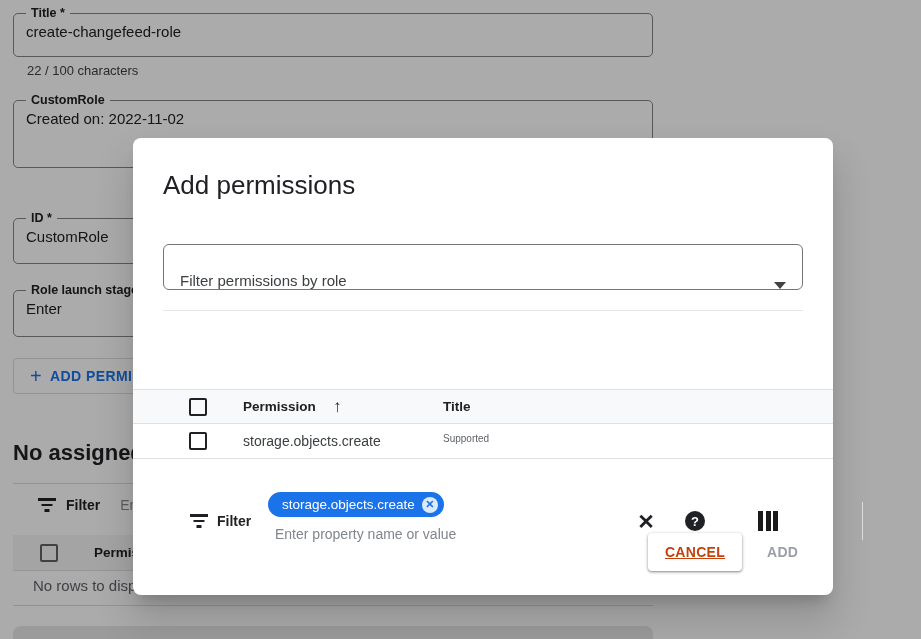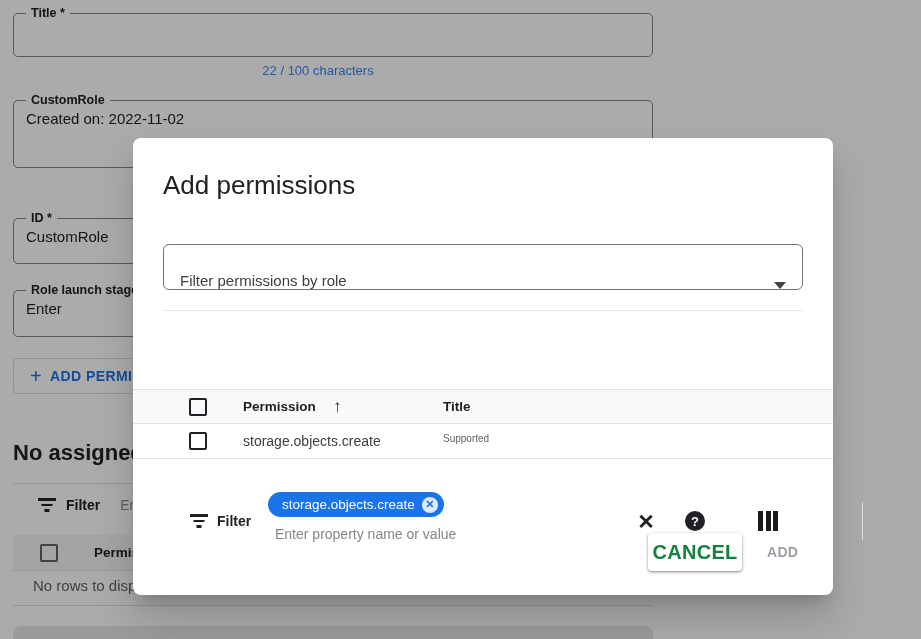--- a/index.html
+++ b/index.html
@@ -5,21 +5,21 @@
   * { margin: 0; padding: 0; box-sizing: border-box; }
   html,body { width: 921px; height: 639px; }
   body { font-family: "Liberation Sans", sans-serif; background: #fff; }
   .page { position: relative; width: 921px; height: 639px; overflow: hidden; background: #fff; }
 
   
   .bg-form { position: absolute; inset: 0; }
   .ofield { position: absolute; left: 13px; width: 640px; border: 1px solid #80868b; border-radius: 5px; background: #fff; }
   .ofield .flabel { position: absolute; top: -8px; left: 12px; background: #fff; padding: 0 5px; font-size: 12.5px; font-weight: 700; color: #202124; line-height: 15px; }
   .ofield .fvalue { position: absolute; left: 12px; top: 9px; font-size: 15px; color: #202124; }
-  .char-counter { position: absolute; left: 4px; top: 63px; width: 628px; text-align: center; font-size: 13px; color: #3b82f6; }
+  .char-counter { position: absolute; left: 27px; top: 63px; width: 628px; text-align: left; font-size: 13px; color: #404040; }
   .add-perm-btn { position: absolute; left: 13px; top: 358px; height: 36px; padding: 0 16px; background: #fff; border: 1px solid #dadce0; border-radius: 4px; display: flex; align-items: center; gap: 8px; color: #1a73e8; font-size: 14px; font-weight: 700; letter-spacing: 0.4px; white-space: nowrap; }
   .plus-icon { font-size: 20px; font-weight: 400; line-height: 20px; }
   .bg-heading { position: absolute; left: 13px; top: 440px; font-size: 22px; font-weight: 700; color: #202124; white-space: nowrap; }
   .divider { position: absolute; left: 13px; width: 640px; height: 1px; background: #dcdcdc; }
   .filter-row { position: absolute; left: 38px; top: 497px; display: flex; align-items: center; gap: 10px; white-space: nowrap; }
   .filter-label { font-size: 14px; font-weight: 700; color: #202124; }
   .filter-ph { font-size: 14px; color: #8a8a8a; margin-left: 10px; }
   .bg-table-header { position: absolute; left: 13px; top: 535px; width: 640px; height: 36px; background: #f5f5f5; border-bottom: 1px solid #e0e0e0; }
   .bg-table-header .cb { position: absolute; left: 27px; top: 9px; }
   .bg-table-header .hcol { position: absolute; left: 81px; top: 10px; font-size: 13.5px; font-weight: 700; color: #202124; }
@@ -68,32 +68,33 @@
   .m-thead { position: relative; height: 35px; background: #f8f9fa; border-top: 1px solid #e0e0e0; border-bottom: 1px solid #e0e0e0; }
   .m-trow { position: relative; height: 35px; border-bottom: 1px solid #e0e0e0; background: #fff; }
   .m-table .cb { position: absolute; left: 56px; top: 8px; }
   .col-perm { position: absolute; left: 110px; top: 9px; }
   .col-status { position: absolute; left: 310px; top: 9px; }
   .th-text { font-size: 13.5px; font-weight: 700; color: #202124; }
   .sort-arrow { position: absolute; left: 200px; top: 7px; font-size: 17px; font-weight: 700; color: #202124; }
   .td-perm { font-size: 14px; color: #3c4043; }
   .td-status { font-size: 10px; color: #5f6368; }
 
-  .cancel-btn { position: absolute; left: 515px; top: 395px; width: 94px; height: 38px; background: #fff; border: none; border-radius: 4px; box-shadow: 0 1px 2px rgba(0,0,0,.3), 0 1px 3px 1px rgba(0,0,0,.15); font-family: "Liberation Sans", sans-serif; font-size: 20px; font-weight: 700; letter-spacing: 0.3px; color: #15803d; cursor: pointer; }
+  .cancel-btn { position: absolute; left: 515px; top: 395px; width: 94px; height: 38px; background: #fff; border: none; border-radius: 4px; box-shadow: 0 1px 2px rgba(0,0,0,.3), 0 1px 3px 1px rgba(0,0,0,.15); font-family: "Liberation Sans", sans-serif; font-size: 14px; font-weight: 700; letter-spacing: 0.3px; color: #c2410c; cursor: pointer; text-decoration: underline; }
   .add-btn { position: absolute; left: 634px; top: 395px; height: 38px; background: transparent; border: none; font-family: "Liberation Sans", sans-serif; font-size: 14px; font-weight: 700; letter-spacing: 0.3px; color: #9aa0a6; }
 </style>
 </head>
 <body>
 
 <div class="page">
 
   <div class="bg-form">
 
     <div class="ofield" style="top:13px;height:44px;">
       <span class="flabel">Title *</span>
+      <span class="fvalue">create-changefeed-role</span>
     </div>
     <div class="char-counter">22 / 100 characters</div>
 
     <div class="ofield" style="top:100px;height:68px;">
       <span class="flabel">CustomRole</span>
       <span class="fvalue">Created on: 2022-11-02</span>
     </div>
 
     <div class="ofield" style="top:218px;height:46px;">
       <span class="flabel">ID *</span>

